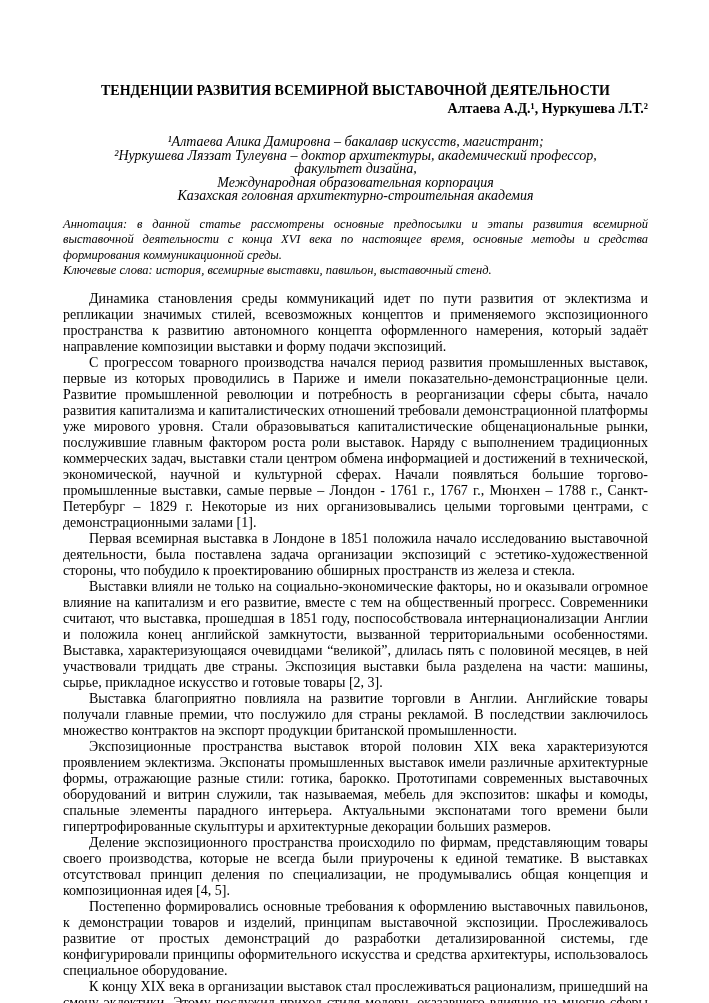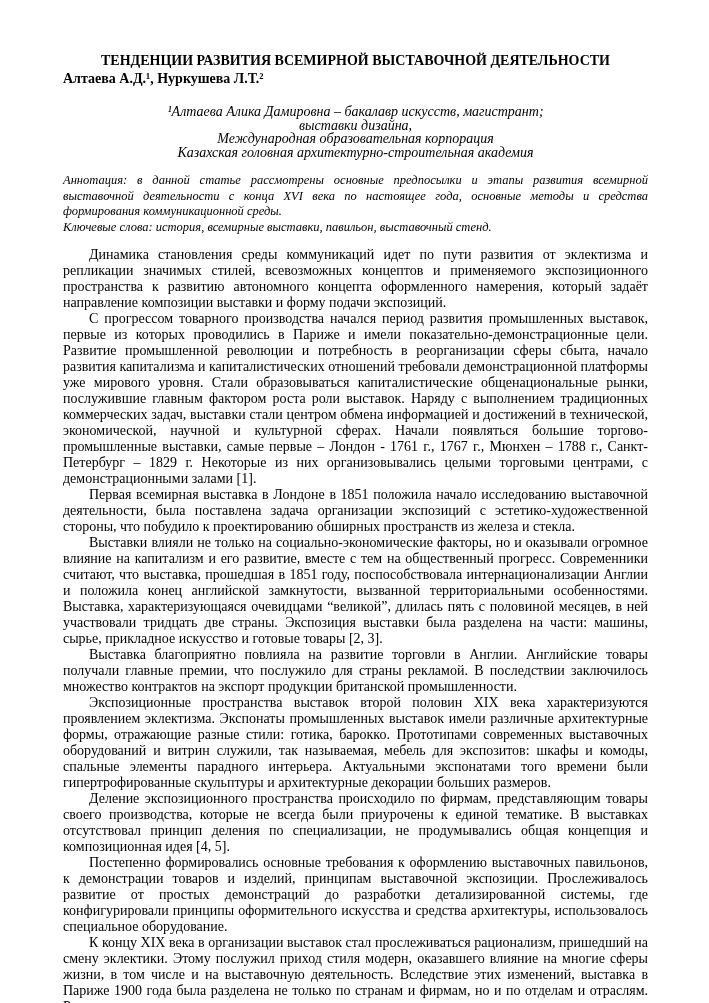--- a/index.html
+++ b/index.html
@@ -5,37 +5,37 @@
   html, body {
     margin: 0;
     padding: 0;
     background: #ffffff;
   }
   .page {
     position: relative;
     width: 709px;
     height: 1003px;
     box-sizing: border-box;
-    padding: 52px 61px 0 63px;
+    padding: 82px 61px 0 63px;
     background: #ffffff;
     color: #000000;
     font-family: "Liberation Serif", "DejaVu Serif", serif;
     overflow: hidden;
   }
   .title {
     font-size: 14px;
     font-weight: bold;
     text-align: center;
     line-height: 18px;
     margin: 0;
   }
   .authors {
     font-size: 14px;
     font-weight: bold;
-    text-align: left;
+    text-align: right;
     line-height: 18px;
     margin: 0 0 17px 0;
   }
   .affiliations {
     font-size: 14px;
     font-style: italic;
     text-align: center;
     line-height: 13.5px;
     margin: 0 0 14px 0;
   }
@@ -66,26 +66,27 @@
 </head>
 <body>
 
 <div class="page">
 
   <h1 class="title">ТЕНДЕНЦИИ РАЗВИТИЯ ВСЕМИРНОЙ ВЫСТАВОЧНОЙ ДЕЯТЕЛЬНОСТИ</h1>
   <div class="authors">Алтаева А.Д.¹, Нуркушева Л.Т.²</div>
 
   <div class="affiliations">
     <div>¹Алтаева Алика Дамировна – бакалавр искусств, магистрант;</div>
-    <div>выставки дизайна,</div>
+    <div>²Нуркушева Ляззат Тулеувна – доктор архитектуры, академический профессор,</div>
+    <div>факультет дизайна,</div>
     <div>Международная образовательная корпорация</div>
     <div>Казахская головная архитектурно-строительная академия</div>
   </div>
 
-  <p class="abstract"><span class="label">Аннотация:</span><span> в данной статье рассмотрены основные предпосылки и этапы развития всемирной выставочной деятельности с конца XVI века по настоящее года, основные методы и средства формирования коммуникационной среды.</span></p>
+  <p class="abstract"><span class="label">Аннотация:</span><span> в данной статье рассмотрены основные предпосылки и этапы развития всемирной выставочной деятельности с конца XVI века по настоящее время, основные методы и средства формирования коммуникационной среды.</span></p>
 
   <p class="keywords"><span class="label">Ключевые слова:</span><span> история, всемирные выставки, павильон, выставочный стенд.</span></p>
 
   <div class="bodytext">
     <p>Динамика становления среды коммуникаций идет по пути развития от эклектизма и репликации значимых стилей, всевозможных концептов и применяемого экспозиционного пространства к развитию автономного концепта оформленного намерения, который задаёт направление композиции выставки и форму подачи экспозиций.</p>
     <p>С прогрессом товарного производства начался период развития промышленных выставок, первые из которых проводились в Париже и имели показательно-демонстрационные цели. Развитие промышленной революции и потребность в реорганизации сферы сбыта, начало развития капитализма и капиталистических отношений требовали демонстрационной платформы уже мирового уровня. Стали образовываться капиталистические общенациональные рынки, послужившие главным фактором роста роли выставок. Наряду с выполнением традиционных коммерческих задач, выставки стали центром обмена информацией и достижений в технической, экономической, научной и культурной сферах. Начали появляться большие торгово-промышленные выставки, самые первые – Лондон - 1761 г., 1767 г., Мюнхен – 1788 г., Санкт-Петербург – 1829 г. Некоторые из них организовывались целыми торговыми центрами, с демонстрационными залами [1].</p>
     <p>Первая всемирная выставка в Лондоне в 1851 положила начало исследованию выставочной деятельности, была поставлена задача организации экспозиций с эстетико-художественной стороны, что побудило к проектированию обширных пространств из железа и стекла.</p>
     <p>Выставки влияли не только на социально-экономические факторы, но и оказывали огромное влияние на капитализм и его развитие, вместе с тем на общественный прогресс. Современники считают, что выставка, прошедшая в 1851 году, поспособствовала интернационализации Англии и положила конец английской замкнутости, вызванной территориальными особенностями. Выставка, характеризующаяся очевидцами “великой”, длилась пять с половиной месяцев, в ней участвовали тридцать две страны. Экспозиция выставки была разделена на части: машины, сырье, прикладное искусство и готовые товары [2, 3].</p>
     <p>Выставка благоприятно повлияла на развитие торговли в Англии. Английские товары получали главные премии, что послужило для страны рекламой. В последствии заключилось множество контрактов на экспорт продукции британской промышленности.</p>
     <p>Экспозиционные пространства выставок второй половин XIX века характеризуются проявлением эклектизма. Экспонаты промышленных выставок имели различные архитектурные формы, отражающие разные стили: готика, барокко. Прототипами современных выставочных оборудований и витрин служили, так называемая, мебель для экспозитов: шкафы и комоды, спальные элементы парадного интерьера. Актуальными экспонатами того времени были гипертрофированные скульптуры и архитектурные декорации больших размеров.</p>

